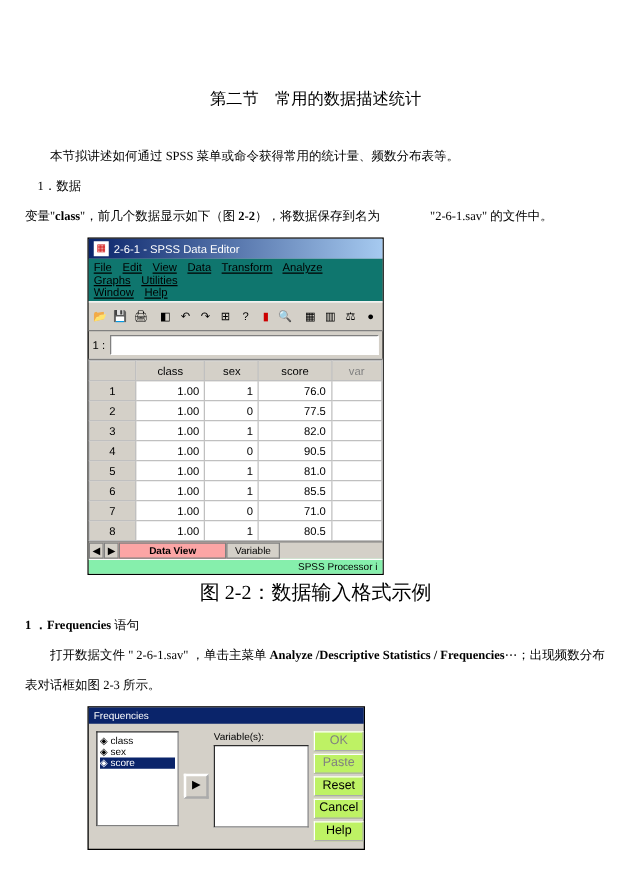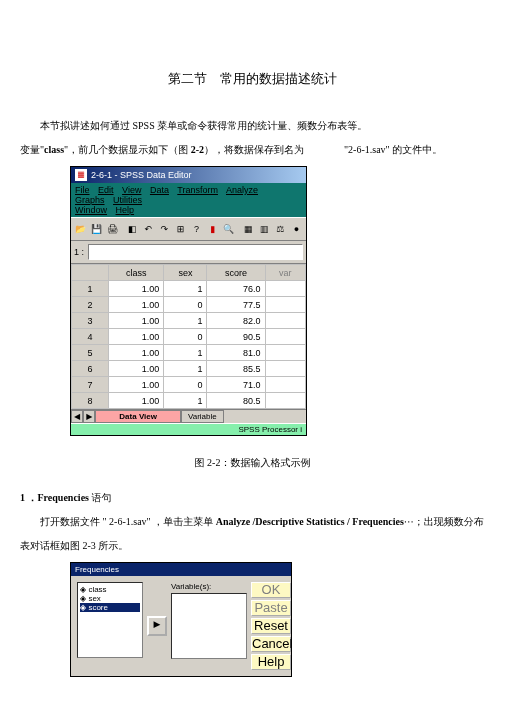--- a/index.html
+++ b/index.html
@@ -25,42 +25,43 @@
 .grid table{border-collapse:collapse;width:100%}
 .grid th,.grid td{border:1px solid #c0c0c0;padding:1px 4px;text-align:right;height:13px}
 .grid th{background:#d4d0c8;font-weight:normal;text-align:center}
 .grid .rowhdr{background:#d4d0c8;text-align:center;width:28px}
 .grid .var{color:#808080;background:#d4d0c8}
 .tabs{background:#d4d0c8;display:flex;font-size:8px;border-top:1px solid #808080}
 .tabs .tabbtn{padding:1px 2px;border:1px solid #808080;background:#d4d0c8}
 .tabs .tab{padding:1px 23px;border:1px solid #808080;background:#fca5a5;font-weight:bold}
 .tabs .tab2{padding:1px 6px;border:1px solid #808080;background:#d4d0c8}
 .statusbar{background:#86efac;font-size:8px;padding:1px 4px;text-align:right;border-top:1px solid #fff}
-.caption{text-align:center;margin:20px 0;font-size:10px}
+.caption{text-align:center;margin:4px 0;font-size:16px}
 
 .win2{width:220px;margin:4px 0 4px 50px;border:1px solid #000;background:#d4d0c8;font-family:Tahoma,sans-serif}
 .win2 .titlebar2{background:#0a246a;color:#fff;font-size:8px;padding:2px 4px}
 .dlgbody{padding:6px;display:flex;gap:4px}
 .listbox{width:60px;height:70px;background:#fff;border:1px inset #808080;font-size:8px;padding:2px}
 .listbox div{white-space:nowrap}
 .listbox .sel{background:#0a246a;color:#fff}
 .varlbl{font-size:8px;margin-bottom:2px}
 .midcol{display:flex;align-items:center}
 .arrowbtn{width:16px;height:16px;background:#d4d0c8;border:2px outset #fff;font-size:9px;text-align:center;line-height:12px}
 .rightcol{display:flex;flex-direction:column;gap:2px}
-.dlgbtn{width:38px;height:14px;background:#fef9c3;border:1px outset #fff;font-size:13px;text-align:center;line-height:13px}
+.dlgbtn{width:38px;height:14px;background:#bef264;border:1px outset #fff;font-size:10px;text-align:center;line-height:13px}
 .dlgbtn.dis{color:#808080}
 </style>
 </head>
 <body>
 
 <div class="page">
 <div class="title">第二节　常用的数据描述统计</div>
 
 <div class="para">本节拟讲述如何通过 SPSS 菜单或命令获得常用的统计量、频数分布表等。</div>
+<div class="para small-indent">1．数据</div>
 <div class="para no-indent">
 <span>变量"</span><span class="bold">class</span><span>"，前几个数据显示如下（图</span><span class="bold"> 2-2</span><span>），将数据保存到名为　　　　"2-6-1.sav" 的文件中。</span>
 </div>
 
 <div class="win1">
 <div class="titlebar">
 <span class="ticon">▦</span>
 <span>2-6-1 - SPSS Data Editor</span>
 </div>
 <div class="menubar">

